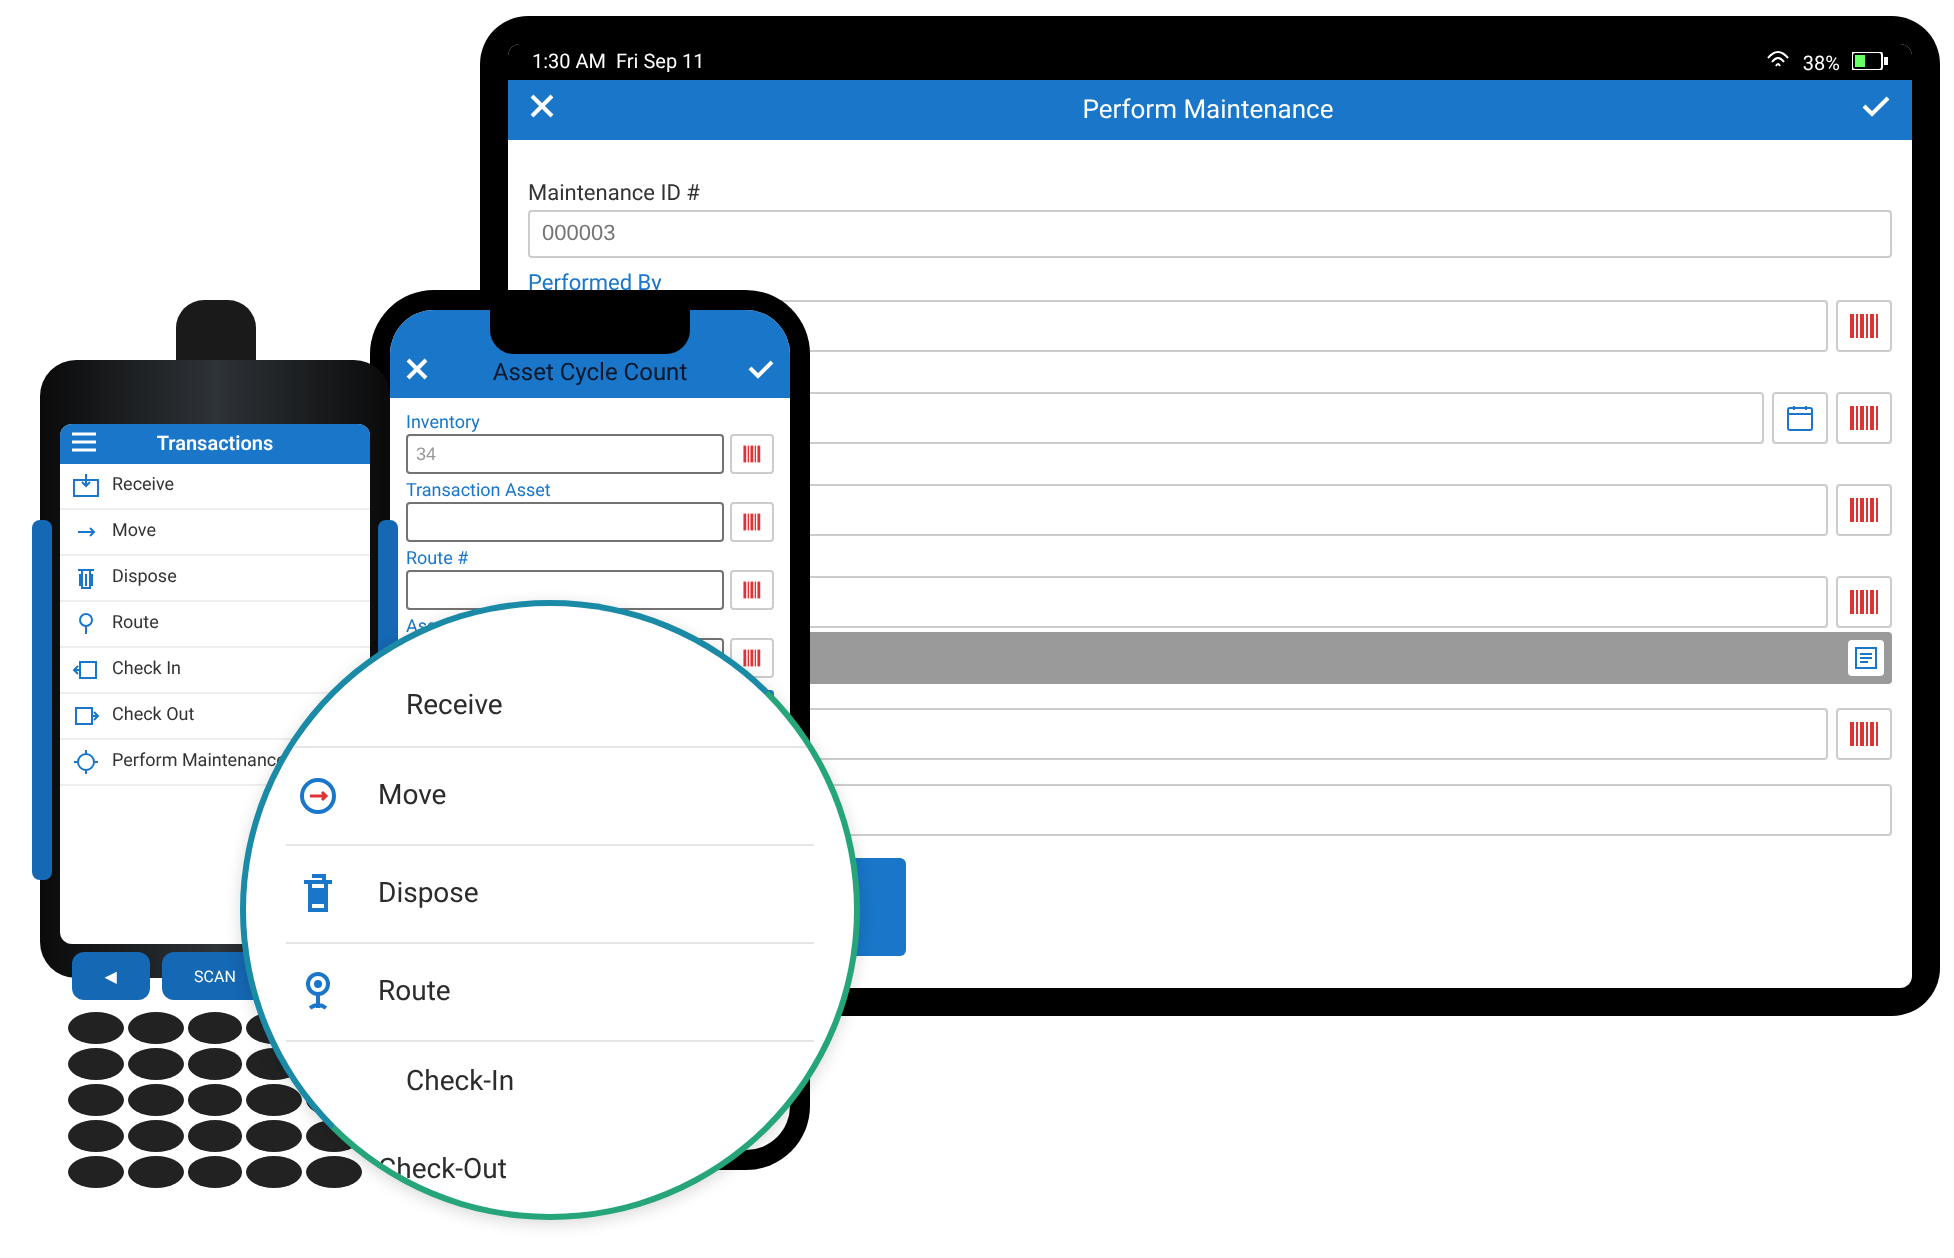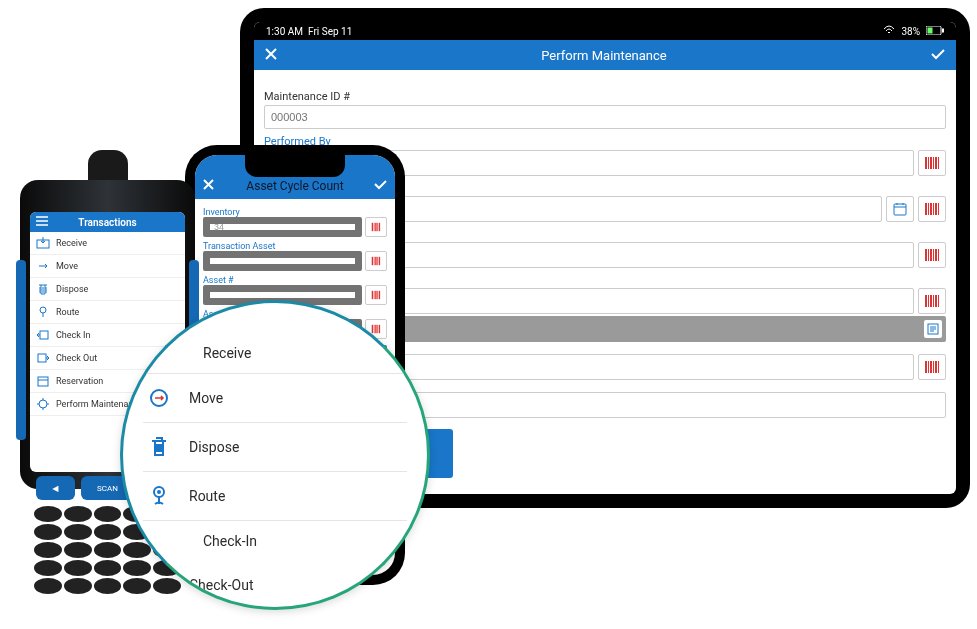--- a/index.html
+++ b/index.html
@@ -28,21 +28,21 @@
   
   .phone { position: absolute; left: 185px; top: 145px; width: 220px; height: 440px; background: #000; border-radius: 32px; padding: 10px; }
   .phone-screen { width:100%; height:100%; background:#fff; border-radius: 22px; overflow:hidden; position:relative; }
   .notch { position:absolute; top:0; left:50%; transform:translateX(-50%); width: 100px; height: 22px; background:#000; border-bottom-left-radius: 12px; border-bottom-right-radius: 12px; z-index:5;}
   .phone-header { background:#1976c9; color:#0f172a; height: 44px; display:flex; align-items:flex-end; justify-content:center; padding-bottom:6px; font-size:12px; position:relative; }
   .phone-header .close-i { position:absolute; left:8px; bottom:6px; }
   .phone-header .check-i { position:absolute; right:8px; bottom:6px; }
   .phone-body { padding: 4px 8px; }
   .p-label { font-size: 9px; color:#1976c9; margin-top:4px; }
   .p-row { display:flex; gap:3px; }
-  .p-input { flex:1; border:7px solid #737373; height:20px; font-size:9px; padding:0 4px; color:#999; border-radius:2px; }
+  .p-input { flex:1; border:1px solid #737373; height:20px; font-size:9px; padding:0 4px; color:#999; border-radius:2px; }
   .p-icon-btn { width:22px; height:20px; border:1px solid #ccc; border-radius:2px; display:flex; align-items:center; justify-content:center; }
   .p-status { background:#1976c9; color:#fff; font-size:9px; padding:4px 6px; margin-top:6px; border-radius:2px; text-align:center;}
 
   
   .scanner { position:absolute; left:20px; top:150px; width:175px; height:470px; }
   .scanner-antenna { position:absolute; top:0; left:50%; transform:translateX(-50%); width:40px; height:35px; background:#1a1a1a; border-top-left-radius: 14px; border-top-right-radius: 14px; }
   .scanner-body { position:absolute; top:30px; left:0; width:175px; height:309px; background: linear-gradient(90deg,#0a0a0a,#2e3338,#0a0a0a); border-radius: 18px; padding: 10px; }
   .scanner-side-l { position:absolute; left:-4px; top:80px; width:10px; height:180px; background:#1568b3; border-radius:4px; }
   .scanner-side-r { position:absolute; right:-4px; top:80px; width:10px; height:180px; background:#1568b3; border-radius:4px; }
   .scanner-screen { background:#fff; width:100%; height:260px; border-radius:6px; overflow:hidden; display:flex; flex-direction:column; }
@@ -239,21 +239,21 @@
         <div class="p-icon-btn">
             <div class="barcode" style="transform:scale(.7)">
               <span></span>
               <span></span>
               <span></span>
               <span></span>
               <span></span>
             </div>
           </div>
       </div>
-      <div class="p-label">Asset #</div>
+      <div class="p-label">Route #</div>
       <div class="p-row">
         <input class="p-input" style="">
         <div class="p-icon-btn">
             <div class="barcode" style="transform:scale(.7)">
               <span></span>
               <span></span>
               <span></span>
               <span></span>
               <span></span>
             </div>
@@ -328,27 +328,20 @@
           </div>
         <div class="tx-item">
             <svg width="14" height="14" viewBox="0 0 14 14">
               <rect x="2" y="3" width="8" height="8" stroke="#1976c9" fill="none"></rect>
               <path d="M10 7 H13 M11 5 L13 7 L11 9" stroke="#1976c9" fill="none"></path>
             </svg>
             <span>Check Out</span>
           </div>
         <div class="tx-item">
             <svg width="14" height="14" viewBox="0 0 14 14">
-              <rect x="2" y="3" width="10" height="9" stroke="#1976c9" fill="none"></rect>
-              <path d="M2 6 H12" stroke="#1976c9"></path>
-            </svg>
-            <span>Reservation</span>
-          </div>
-        <div class="tx-item">
-            <svg width="14" height="14" viewBox="0 0 14 14">
               <circle cx="7" cy="7" r="4" stroke="#1976c9" fill="none"></circle>
               <path d="M7 3 V1 M7 11 V13 M3 7 H1 M11 7 H13" stroke="#1976c9"></path>
             </svg>
             <span>Perform Maintenance</span>
           </div>
       </div>
     </div>
     <div class="scan-btn-row">
       <div class="scan-btn">◀</div>
       <div class="scan-btn" style="flex:1.4">SCAN</div>

